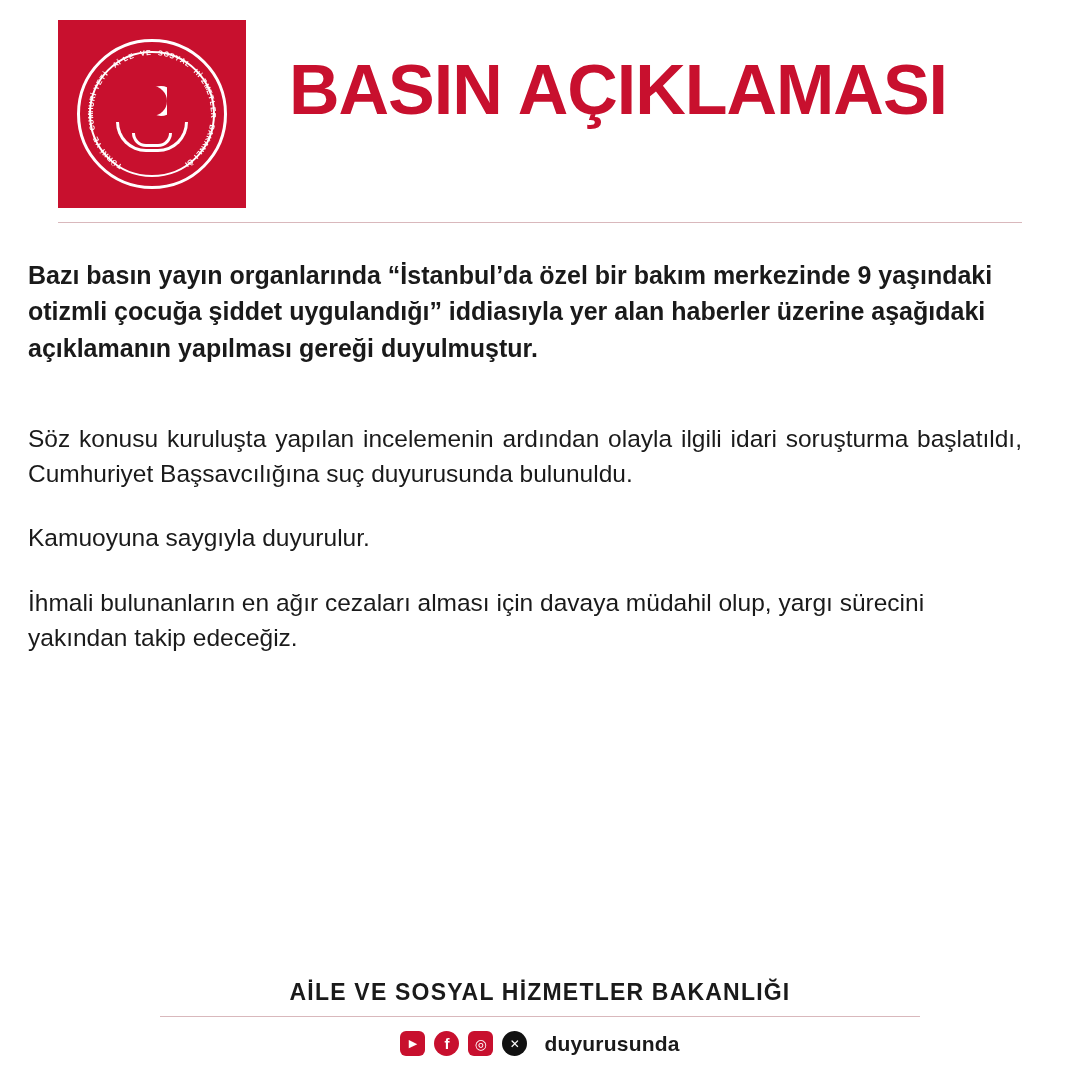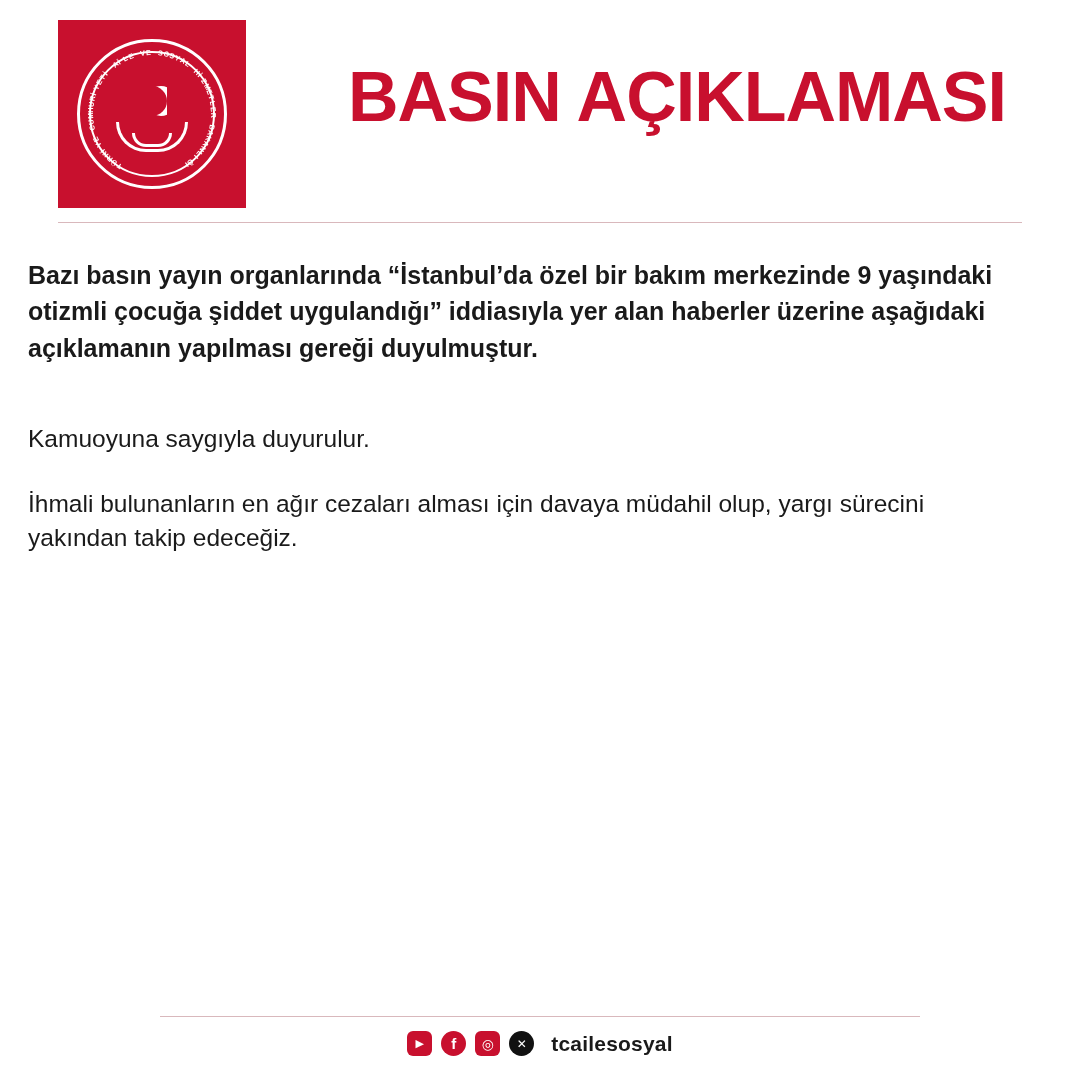--- a/index.html
+++ b/index.html
@@ -49,22 +49,22 @@
     padding-top: 26px;
     box-sizing: border-box;
   }
   .title {
     font-family: "Liberation Sans", sans-serif;
     font-weight: bold;
     font-size: 70px;
     letter-spacing: -1px;
     color: #c8102e;
     line-height: 1;
-    text-align: right;
-    margin: 16px;
+    text-align: left;
+    margin: 9px;
     white-space: nowrap;
   }
   .date {
     text-align: right;
     font-size: 22px;
     font-weight: bold;
     color: #2a2a2a;
     margin-top: 38px;
     padding-right: 4px;
   }
@@ -298,28 +298,30 @@
 
     <div class="header-right">
       <h1 class="title">BASIN AÇIKLAMASI</h1>
     </div>
   </div>
 
   <div class="header-rule"></div>
 
   <div class="content">
     <p class="para lead">Bazı basın yayın organlarında “İstanbul’da özel bir bakım merkezinde 9 yaşındaki otizmli çocuğa şiddet uygulandığı” iddiasıyla yer alan haberler üzerine aşağıdaki açıklamanın yapılması gereği duyulmuştur.</p>
+    <p class="para justify">Söz konusu kuruluşta yapılan incelemenin ardından olayla ilgili idari soruşturma başlatıldı, Cumhuriyet Başsavcılığına suç duyurusunda bulunuldu.</p>
     <p class="para last">Kamuoyuna saygıyla duyurulur.</p>
     <p class="para last">İhmali bulunanların en ağır cezaları alması için davaya müdahil olup, yargı sürecini yakından takip edeceğiz.</p>
   </div>
 
   <div class="footer">
+    <div class="footer-title">AİLE VE SOSYAL HİZMETLER BAKANLIĞI</div>
     <div class="footer-rule"></div>
     <div class="social-row">
       <span class="social" style="font-size:11px;">▶</span>
       <span class="social round" style="font-size:15px;font-weight:bold;">f</span>
       <span class="social" style="font-size:14px;">◎</span>
       <span class="social round dark" style="font-size:12px;">✕</span>
-      <span class="handle">tcailesosyal</span>
+      <span class="handle">duyurusunda</span>
     </div>
   </div>
 
 </div>
 
 </body></html>

